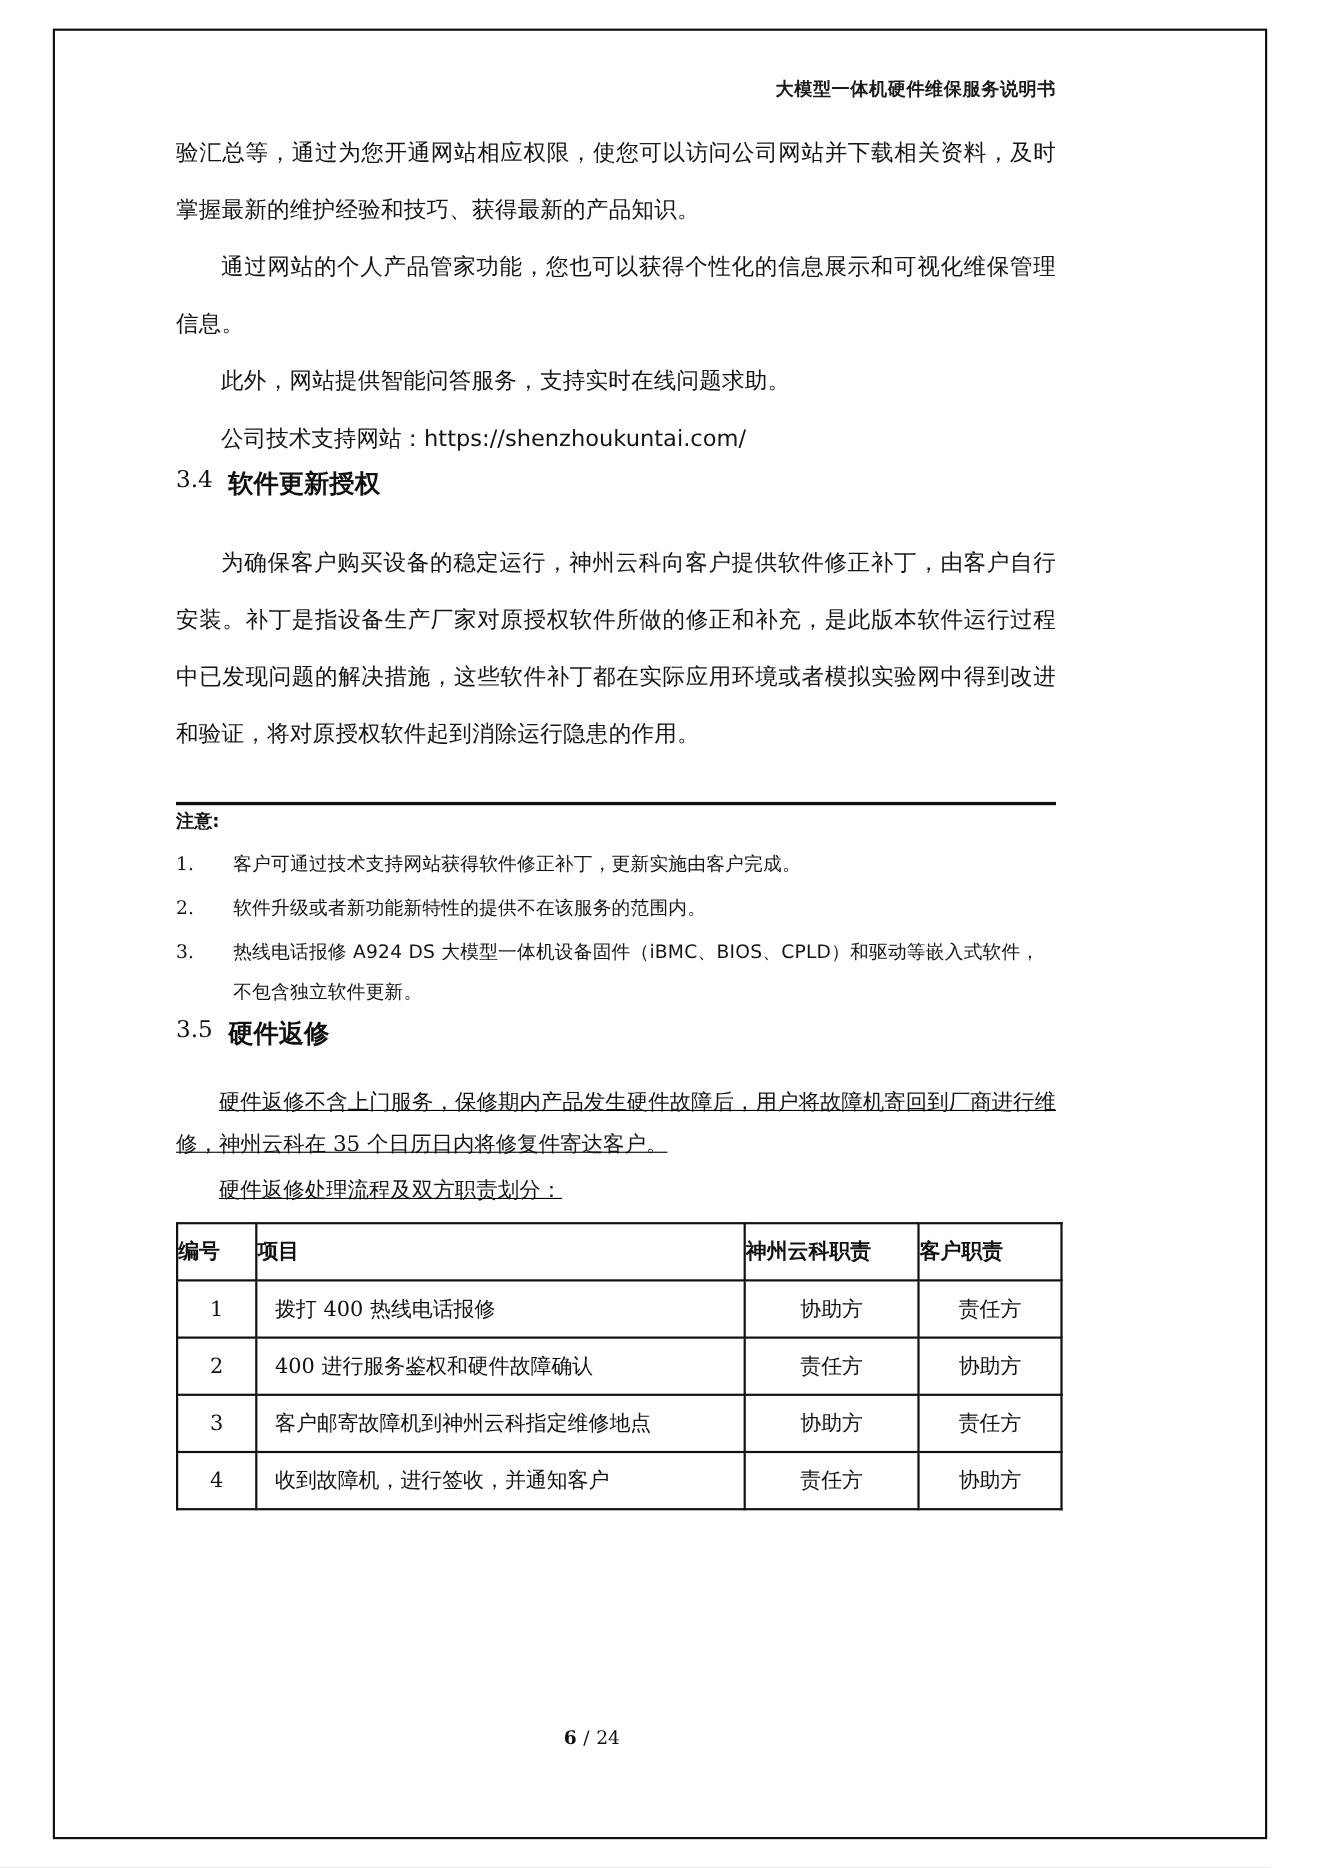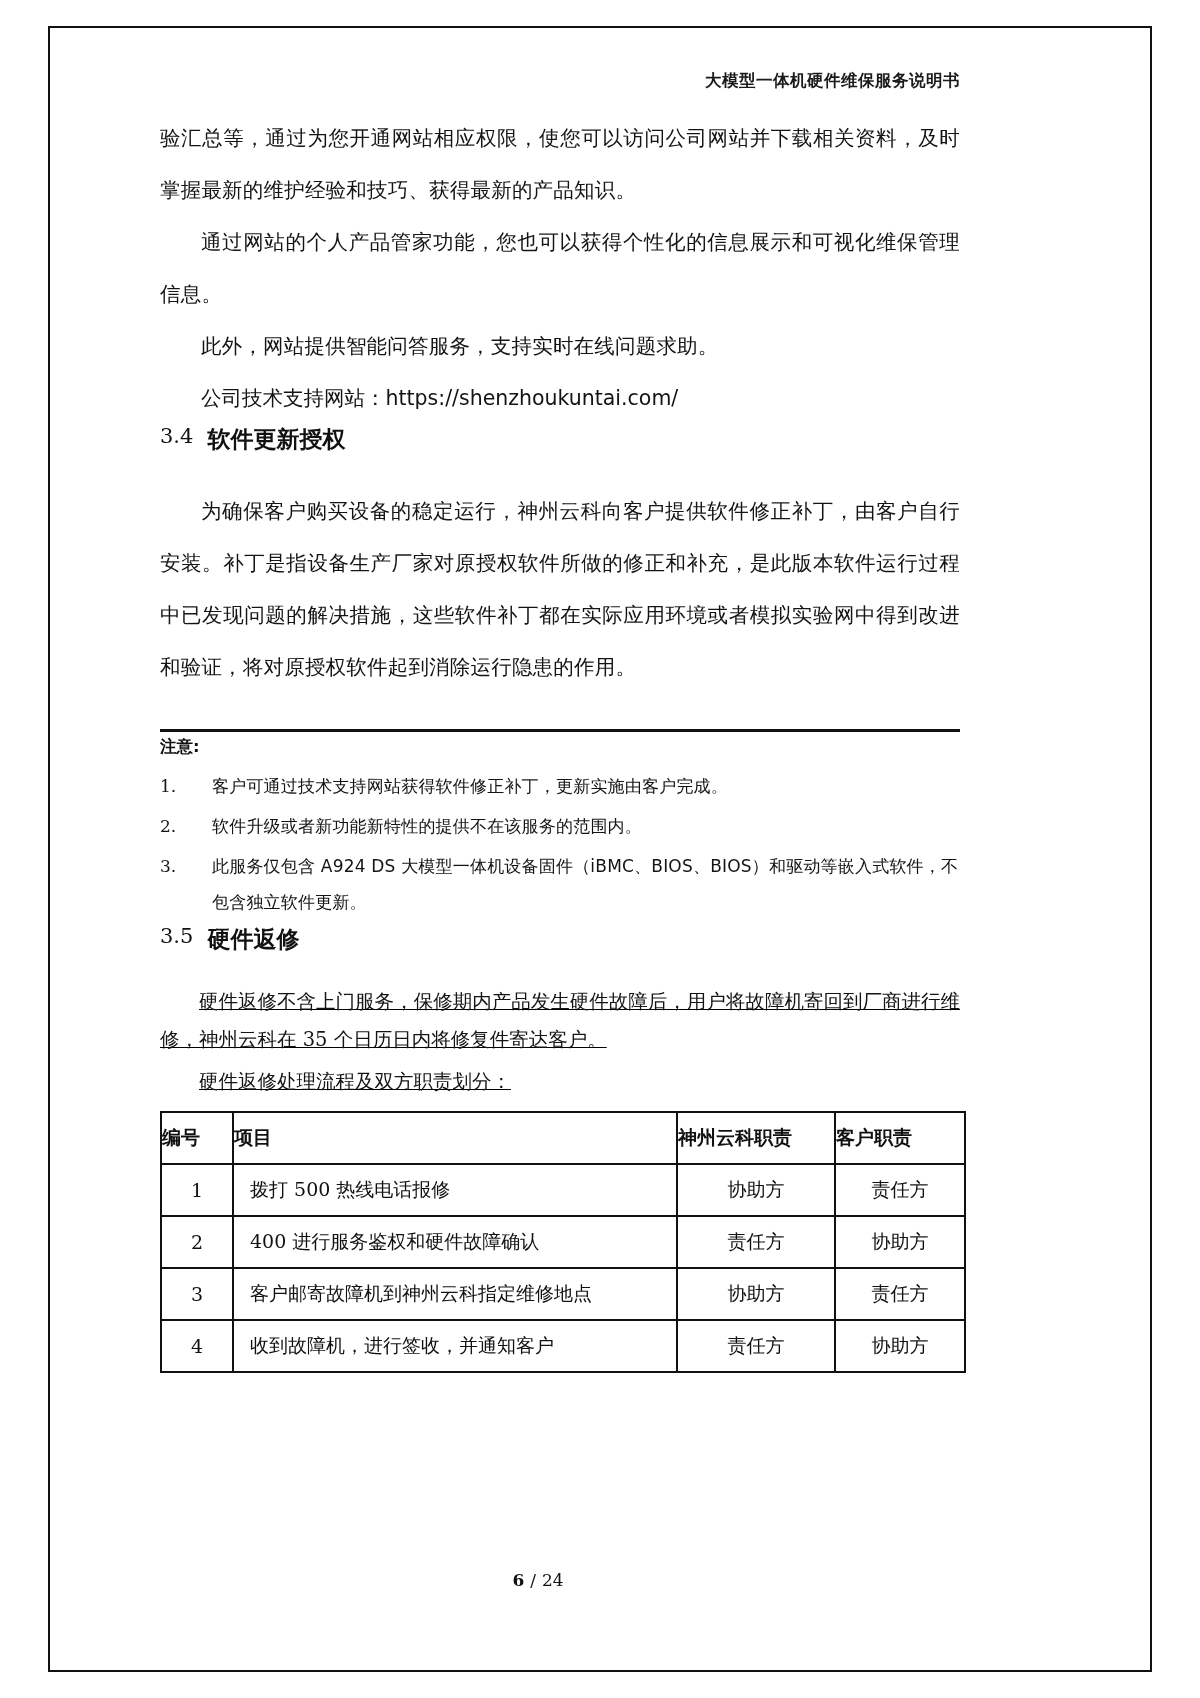--- a/index.html
+++ b/index.html
@@ -212,21 +212,21 @@
         <li>
           <span class="idx">1.</span>
           <span class="txt">客户可通过技术支持网站获得软件修正补丁，更新实施由客户完成。</span>
         </li>
         <li>
           <span class="idx">2.</span>
           <span class="txt">软件升级或者新功能新特性的提供不在该服务的范围内。</span>
         </li>
         <li>
           <span class="idx">3.</span>
-          <span class="txt">此服务仅包含 A924 DS 大模型一体机设备固件（iBMC、BIOS、BIOS）和驱动等嵌入式软件，不包含独立软件更新。</span>
+          <span class="txt">热线电话报修 A924 DS 大模型一体机设备固件（iBMC、BIOS、CPLD）和驱动等嵌入式软件，不包含独立软件更新。</span>
         </li>
       </ul>
     </div>
 
     <h2 class="section sec35">
       <span class="num">3.5</span>
       <span>硬件返修</span>
     </h2>
 
     <div class="hw-block">
@@ -245,21 +245,21 @@
         <tr>
           <th>编号</th>
           <th>项目</th>
           <th>神州云科职责</th>
           <th>客户职责</th>
         </tr>
       </thead>
       <tbody>
         <tr>
           <td class="c">1</td>
-          <td class="l">拨打 500 热线电话报修</td>
+          <td class="l">拨打 400 热线电话报修</td>
           <td class="c">协助方</td>
           <td class="c">责任方</td>
         </tr>
         <tr>
           <td class="c">2</td>
           <td class="l">400 进行服务鉴权和硬件故障确认</td>
           <td class="c">责任方</td>
           <td class="c">协助方</td>
         </tr>
         <tr>

